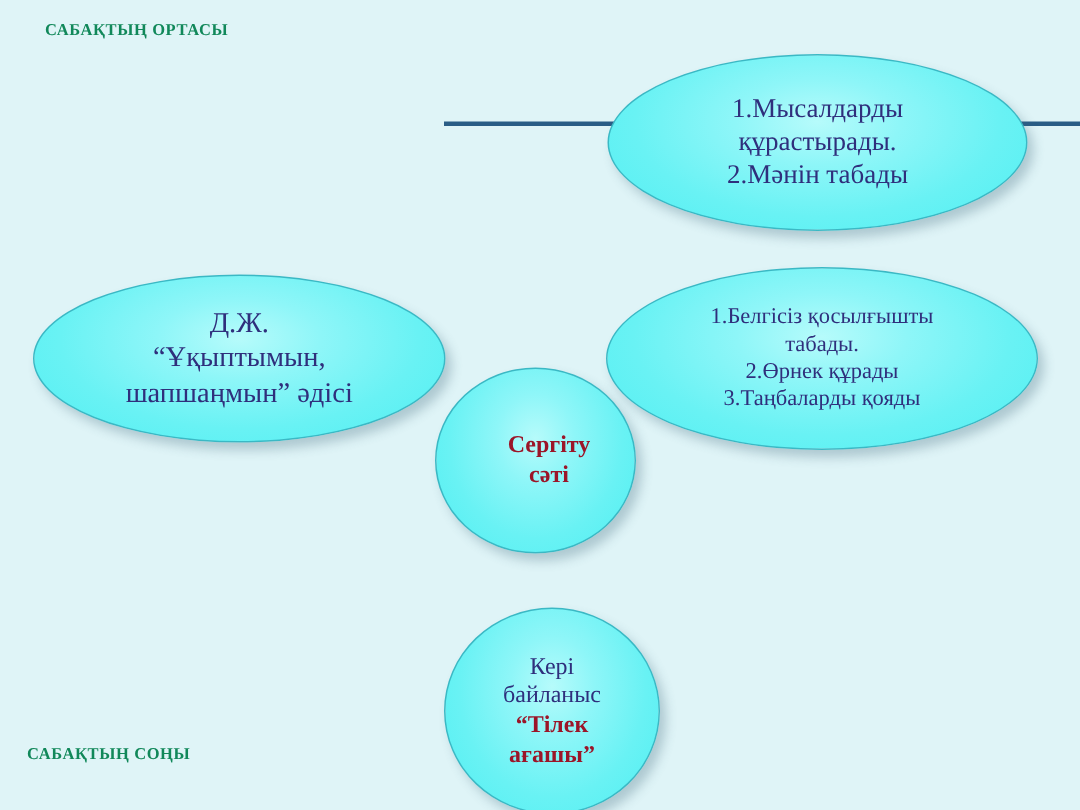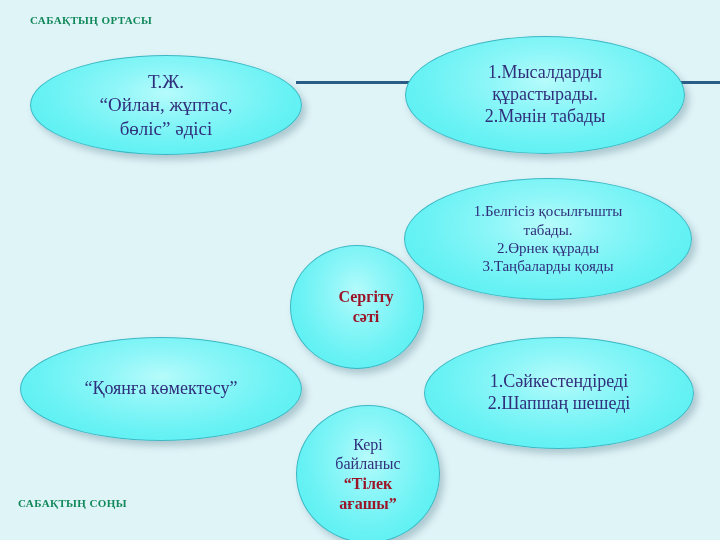--- a/index.html
+++ b/index.html
@@ -117,53 +117,46 @@
 
 <div id="slide">
 
   <div class="section-label" id="label-top">САБАҚТЫҢ ОРТАСЫ</div>
 
   <div class="section-label" id="label-bottom">САБАҚТЫҢ СОҢЫ</div>
 
   <div class="connector" id="connector-left"></div>
   <div class="connector" id="connector-right"></div>
 
-  <div class="node" id="node-tj">
-    <span class="txt">Т.Ж.
-“Ойлан, жұптас,
-бөліс” әдісі</span>
-  </div>
 
   <div class="node" id="node-mysal">
     <span class="txt">1.Мысалдарды
 құрастырады.
 2.Мәнін табады</span>
   </div>
 
+  <div class="node" id="node-dj">
+    <span class="txt">Д.Ж.
+“Ұқыптымын,
+шапшаңмын” әдісі</span>
+  </div>
 
   <div class="node" id="node-belgisiz">
     <span class="txt">1.Белгісіз қосылғышты
 табады.
 2.Өрнек құрады
 3.Таңбаларды қояды</span>
   </div>
 
   <div class="node" id="node-sergitu">
     <span class="txt">Сергіту
 сәті</span>
   </div>
 
-  <div class="node" id="node-koyan">
-    <span class="txt">“Қоянға көмектесу”</span>
-  </div>
 
-  <div class="node" id="node-saikes">
-    <span class="txt">1.Сәйкестендіреді
-2.Шапшаң шешеді</span>
-  </div>
 
   <div class="node" id="node-keri">
     <span class="txt"><span class="plain">Кері
 байланыс</span><br><span class="accent">“Тілек
 ағашы”</span></span>
   </div>
 
 </div>
 
 </body></html>

